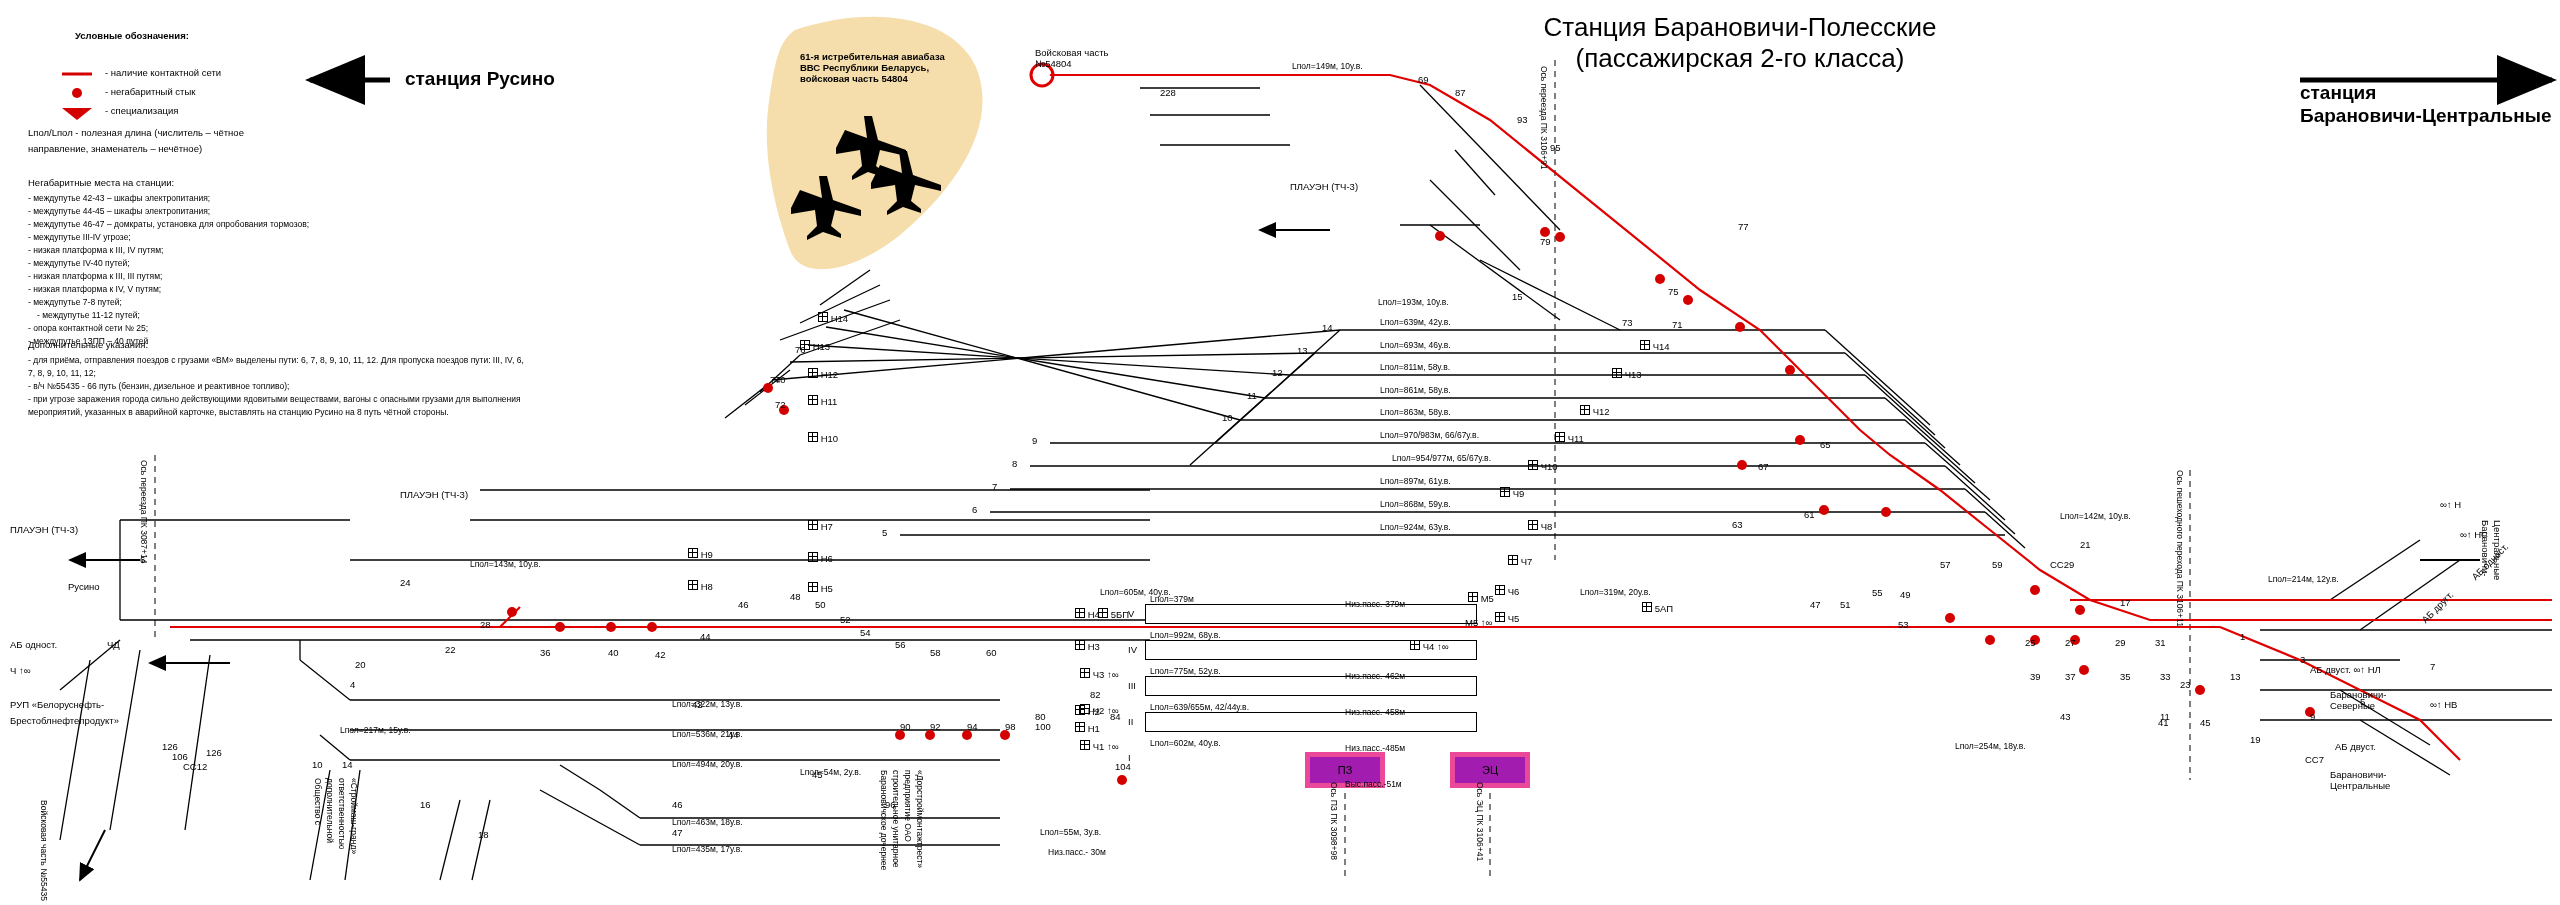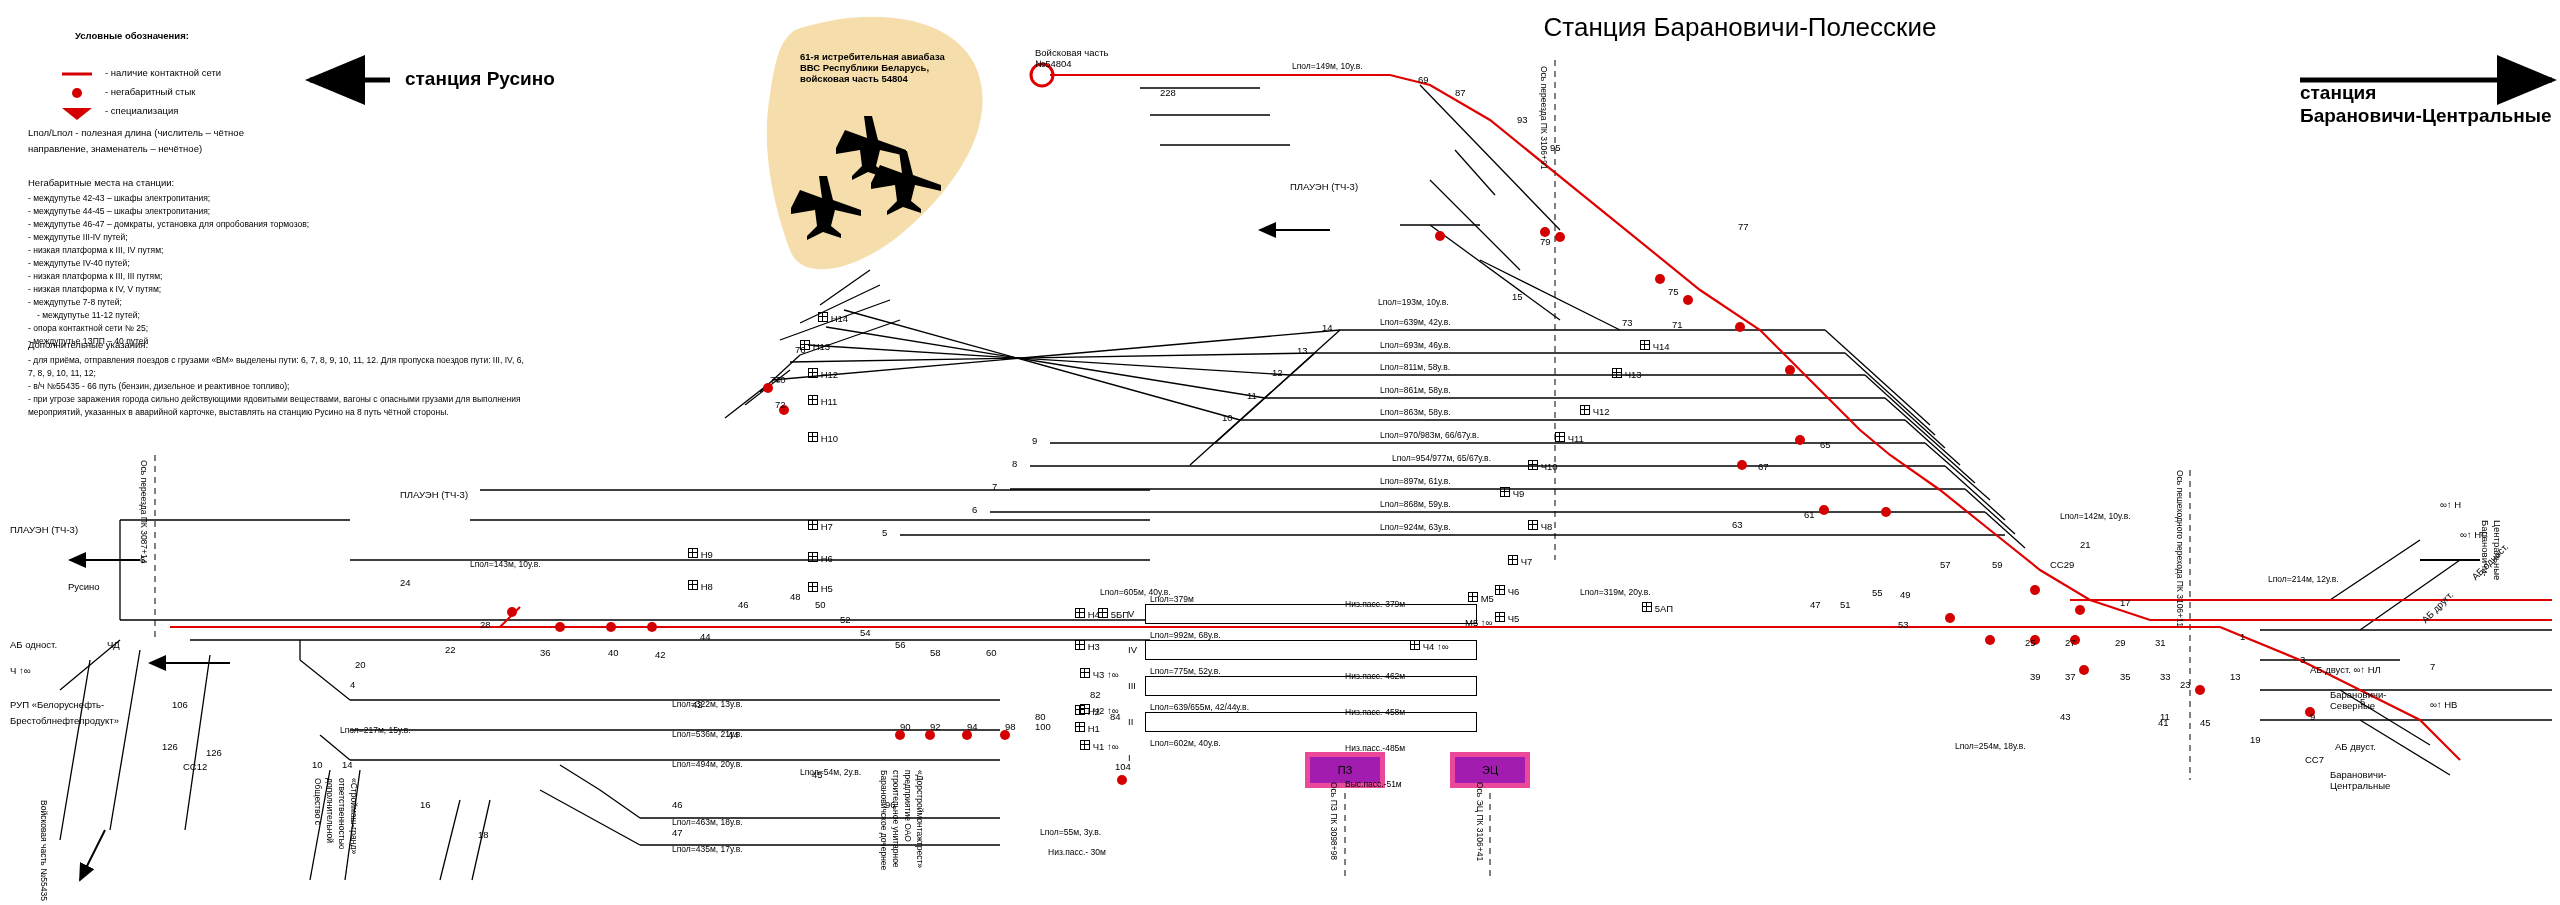--- a/index.html
+++ b/index.html
@@ -204,20 +204,21 @@
     <line x1="140" y1="560" x2="70" y2="560" marker-end="url(#arrwS)"></line>
     <line x1="230" y1="663" x2="150" y2="663" marker-end="url(#arrwS)"></line>
     <line x1="1330" y1="230" x2="1260" y2="230" marker-end="url(#arrwS)"></line>
     <line x1="105" y1="830" x2="80" y2="880" marker-end="url(#arrwS)"></line>
     <line x1="2420" y1="560" x2="2480" y2="560"></line>
   </g>
 </svg>
 
 <div class="title" style="left:1360px;top:12px;width:760px;">
   <div>Станция Барановичи-Полесские</div>
+  <div>(пассажирская 2-го класса)</div>
 </div>
 
 <div class="bigside" style="left:405px;top:68px;">станция Русино</div>
 <div class="bigside" style="left:2300px;top:82px;">
   <div>станция</div>
   <div>Барановичи-Центральные</div>
 </div>
 
 <div class="legendbox">
   <div class="tiny bold" style="margin-left:15px;">Условные обозначения:</div>
@@ -226,21 +227,21 @@
 <div class="txt tiny" style="left:105px;top:87px;">- негабаритный стык</div>
 <div class="txt tiny" style="left:105px;top:106px;">- специализация</div>
 <div class="txt tiny" style="left:28px;top:128px;">Lпол/Lпол - полезная длина (числитель – чётное</div>
 <div class="txt tiny" style="left:28px;top:144px;">направление, знаменатель – нечётное)</div>
 
 <div class="txt tiny" style="left:28px;top:178px;">Негабаритные места на станции:</div>
 <div id="oversize-list">
     <div class="txt xtiny" style="left: 28px; top: 194px;">- междупутье 42-43 – шкафы электропитания;</div>
     <div class="txt xtiny" style="left: 28px; top: 207px;">- междупутье 44-45 – шкафы электропитания;</div>
     <div class="txt xtiny" style="left: 28px; top: 220px;">- междупутье 46-47 – домкраты, установка для опробования тормозов;</div>
-    <div class="txt xtiny" style="left: 28px; top: 233px;">- междупутье III-IV путей;</div>
+    <div class="txt xtiny" style="left: 28px; top: 233px;">- междупутье III-IV угрозе;</div>
     <div class="txt xtiny" style="left: 28px; top: 246px;">- низкая платформа к III, IV путям;</div>
     <div class="txt xtiny" style="left: 28px; top: 259px;">- междупутье IV-40 путей;</div>
     <div class="txt xtiny" style="left: 28px; top: 272px;">- низкая платформа к III, III путям;</div>
     <div class="txt xtiny" style="left: 28px; top: 285px;">- низкая платформа к IV, V путям;</div>
     <div class="txt xtiny" style="left: 28px; top: 298px;">- междупутье 7-8 путей;</div>
     <div class="txt xtiny" style="left: 28px; top: 311px; margin-left: 9px;">- междупутье 11-12 путей;</div>
     <div class="txt xtiny" style="left: 28px; top: 324px;">- опора контактной сети № 25;</div>
     <div class="txt xtiny" style="left: 28px; top: 337px;">- междупутье 1ЗПП – 40 путей</div>
   </div>
 <div class="txt tiny" style="left:28px;top:340px;">Дополнительные указания:</div>
@@ -419,21 +420,21 @@
     <div class="txt tiny" style="left: 1090px; top: 690px;">82</div>
     <div class="txt tiny" style="left: 775px; top: 375px;">70</div>
     <div class="txt tiny" style="left: 775px; top: 400px;">72</div>
     <div class="txt tiny" style="left: 770px; top: 375px;">74</div>
     <div class="txt tiny" style="left: 795px; top: 345px;">76</div>
     <div class="txt tiny" style="left: 312px; top: 760px;">10</div>
     <div class="txt tiny" style="left: 342px; top: 760px;">14</div>
     <div class="txt tiny" style="left: 420px; top: 800px;">16</div>
     <div class="txt tiny" style="left: 478px; top: 830px;">18</div>
     <div class="txt tiny" style="left: 206px; top: 748px;">126</div>
-    <div class="txt tiny" style="left: 172px; top: 700px;">106</div>
+    <div class="txt tiny" style="left: 172px; top: 752px;">106</div>
     <div class="txt tiny" style="left: 812px; top: 770px;">45</div>
     <div class="txt tiny" style="left: 692px; top: 700px;">42</div>
     <div class="txt tiny" style="left: 728px; top: 730px;">44</div>
     <div class="txt tiny" style="left: 672px; top: 800px;">46</div>
     <div class="txt tiny" style="left: 672px; top: 828px;">47</div>
     <div class="txt tiny" style="left: 1512px; top: 292px;">15</div>
     <div class="txt tiny" style="left: 1418px; top: 75px;">69</div>
     <div class="txt tiny" style="left: 1672px; top: 320px;">71</div>
     <div class="txt tiny" style="left: 1622px; top: 318px;">73</div>
     <div class="txt tiny" style="left: 1668px; top: 287px;">75</div>

